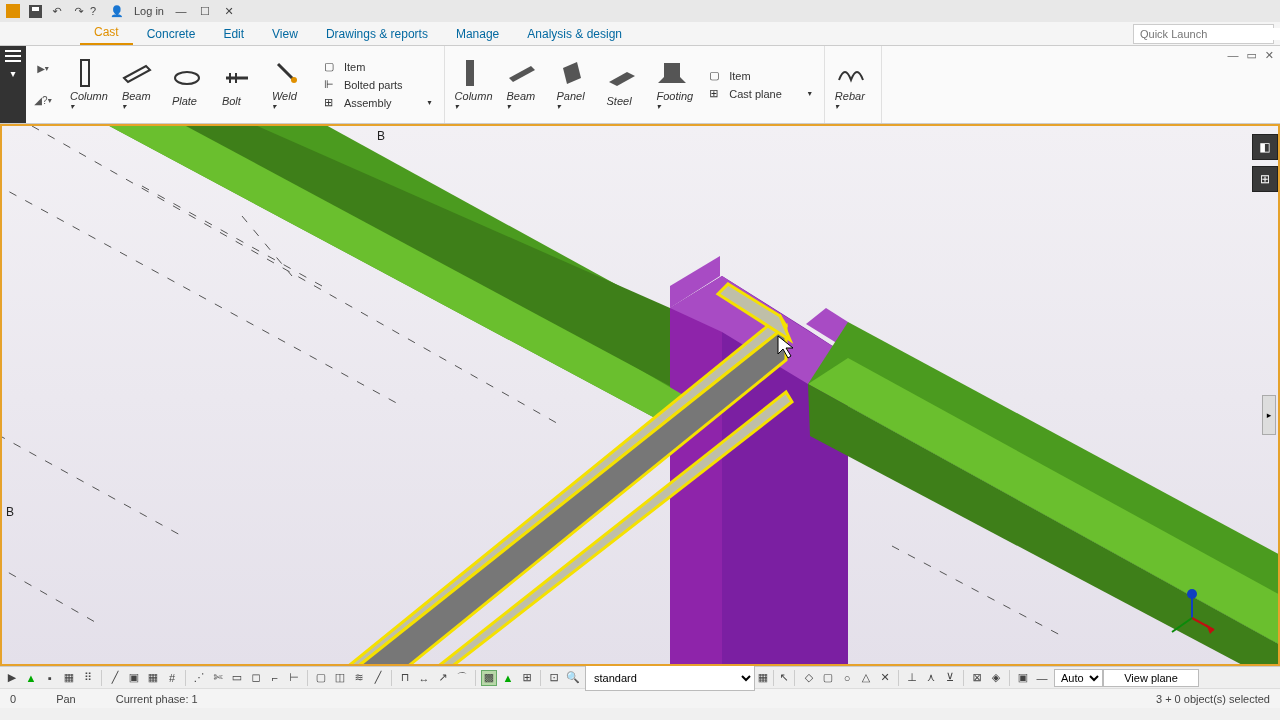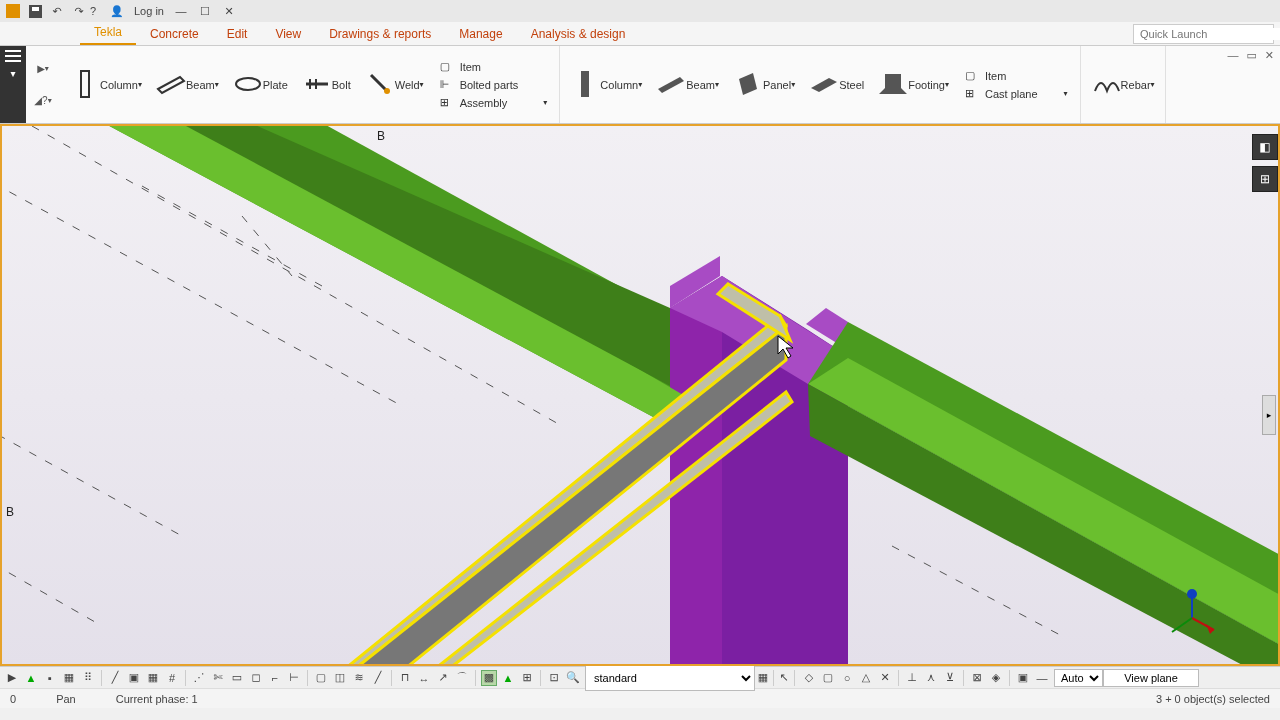--- a/index.html
+++ b/index.html
@@ -7,35 +7,35 @@
 
 
 .titlebar { height:22px; background:#e8e8e8; display:flex; align-items:center; font-size:11px; color:#444; }
 .tb-left { display:flex; gap:8px; padding-left:6px; align-items:center; }
 .tb-ico { width:14px; height:14px; display:flex; align-items:center; justify-content:center; cursor:pointer; }
 .tb-center { flex:1; text-align:center; }
 .tb-right { display:flex; gap:10px; padding-right:8px; align-items:center; }
 
 
 .menustrip { height:24px; background:#f5f5f5; display:flex; align-items:flex-end; padding-left:80px; border-bottom:1px solid #ccc; position:relative; }
-.menu-tab { padding:4px 14px; font-size:12px; color:#c2410c; cursor:pointer; }
+.menu-tab { padding:4px 14px; font-size:12px; color:#0369a1; cursor:pointer; }
 .menu-tab.active { color:#e09000; border-bottom:2px solid #e09000; font-weight:500; }
 .quick-launch { position:absolute; right:6px; top:2px; width:141px; height:20px; border:1px solid #ccc; background:#fff; display:flex; align-items:center; }
 .quick-launch input { border:none; flex:1; font-size:11px; padding:0 6px; outline:none; }
 .ql-icon { width:20px; text-align:center; color:#666; }
 
 
 .ribbon { height:78px; background:#fafafa; display:flex; align-items:center; border-bottom:1px solid #ccc; position:relative; }
 .rib-side { width:26px; height:100%; background:#333; display:flex; flex-direction:column; align-items:center; justify-content:flex-start; padding-top:4px; }
 .rib-hamb { width:16px; height:12px; display:flex; flex-direction:column; justify-content:space-between; }
 .rib-hamb span { height:2px; background:#fff; }
 .rib-selcol { width:34px; display:flex; flex-direction:column; justify-content:space-around; height:100%; padding:6px 0; align-items:center; }
 .rib-sel { display:flex; align-items:center; color:#555; font-size:10px; }
 .rib-group { display:flex; height:100%; align-items:center; border-right:1px solid #e0e0e0; padding:0 6px; gap:6px; }
-.rib-btn { display:flex; flex-direction:row; align-items:center; justify-content:center; min-width:44px; height:68px; font-size:11px; color:#333; cursor:pointer; padding:2px 4px; }
+.rib-btn { display:flex; flex-direction:column; justify-content:center; min-width:44px; height:68px; font-size:11px; color:#333; cursor:pointer; padding:2px 4px;font-style:italic; }
 .rib-btn .ico { width:30px; height:30px; display:flex; align-items:center; justify-content:center; margin-bottom:2px; }
 .rib-vlist { display:flex; flex-direction:column; justify-content:center; gap:4px; font-size:11px; color:#333; padding:0 6px; }
 .rib-vrow { display:flex; align-items:center; gap:6px; cursor:pointer; }
 .rib-vrow .sm-ico { width:14px; height:14px; display:inline-block; }
 .rib-winctrl { position:absolute; right:6px; top:3px; display:flex; gap:8px; font-size:11px; color:#666; }
 
 
 .viewport { position:relative; height:542px; background:#eceaef; border:2px solid #e6a22b; overflow:hidden; }
 .viewport svg { position:absolute; top:0; left:0; }
 .vp-side { position:absolute; right:0; top:8px; display:flex; flex-direction:column; gap:6px; }
@@ -80,21 +80,21 @@
     <span class="tb-ico">?</span>
     <span class="tb-ico">👤</span>
     <span>Log in</span>
     <span class="tb-ico">—</span>
     <span class="tb-ico">☐</span>
     <span class="tb-ico">✕</span>
   </div>
 </div>
 
 <div class="menustrip">
-  <div class="menu-tab active">Tekla</div>
+  <div class="menu-tab active">Cast</div>
   <div class="menu-tab">Concrete</div>
   <div class="menu-tab">Edit</div>
   <div class="menu-tab">View</div>
   <div class="menu-tab">Drawings &amp; reports</div>
   <div class="menu-tab">Manage</div>
   <div class="menu-tab">Analysis &amp; design</div>
   <div class="quick-launch">
     <input placeholder="Quick Launch" style="">
     <span class="ql-icon">🔍</span>
   </div>

